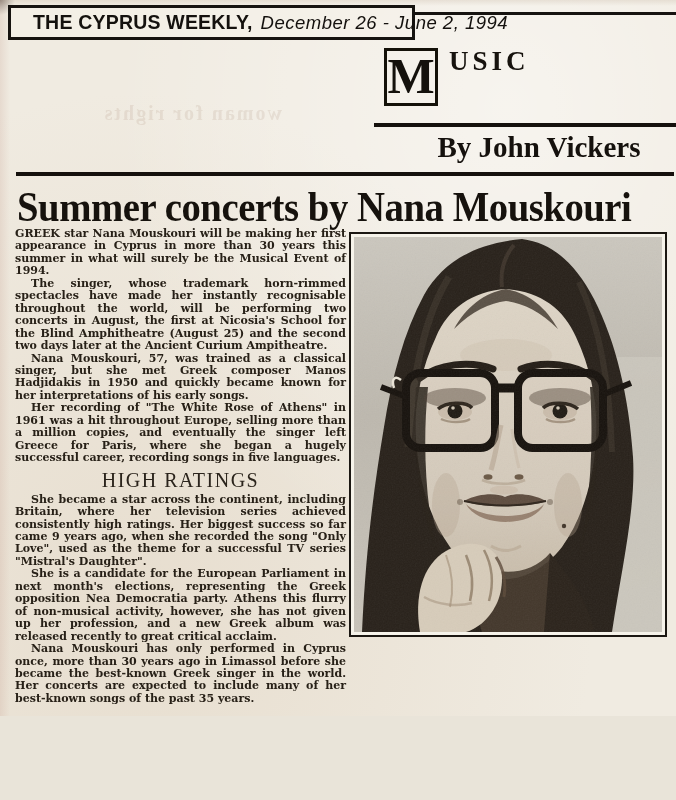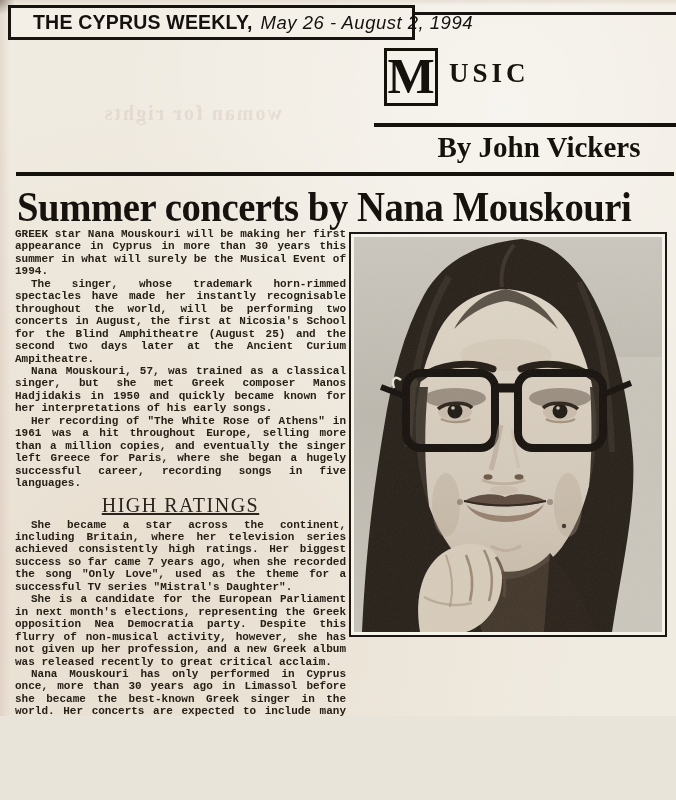--- a/index.html
+++ b/index.html
@@ -40,21 +40,21 @@
   .masthead .date{font:italic 18.5px "Liberation Sans",sans-serif;color:#14110e;margin-left:8px;letter-spacing:.5px;}
   .masthead-rule{position:absolute;left:412px;top:12px;width:264px;height:3px;background:#161310;}
   
   .music-box{
     position:absolute;left:384px;top:48px;width:54px;height:58px;
     border:3.5px solid #141109;box-sizing:border-box;
     display:flex;align-items:center;justify-content:center;
   }
   .music-box .initial{font:bold 50px/1 "Liberation Serif",serif;color:#14110c;transform:translateY(-1px);}
   .music-rest{
-    position:absolute;left:449px;top:60px;
+    position:absolute;left:449px;top:48px;
     font:bold 27px/1 "Liberation Serif",serif;letter-spacing:4px;color:#17130e;
   }
   .rule-right{position:absolute;left:374px;top:123px;width:302px;height:4px;background:#15110d;}
   .byline{
     position:absolute;left:388px;top:128px;width:302px;
     font:bold 29px/1.35 "Liberation Serif",serif;text-align:center;color:#15110d;
   }
   .rule-full{position:absolute;left:16px;top:172px;width:658px;height:4px;background:#15110d;}
   
   .headline{
@@ -62,45 +62,45 @@
     font:bold 43px/1 "Liberation Serif",serif;color:#16120d;
     transform:scaleX(.9);transform-origin:left top;white-space:nowrap;
     letter-spacing:-.5px;
   }
   
   .article{
     position:absolute;left:15px;top:228px;width:331px;
     font:bold 11px/12.45px "DejaVu Serif",serif;color:#272017;
     text-align:justify;
   }
-  .article p{margin:0;text-indent:16px;font-family:Liberation Mono, monospace;}
+  .article p{margin:0;text-indent:16px;}
   .par-group.first p:first-child{text-indent:0;}
   .subhead{
     font:normal 20px/1.2 "Liberation Serif",serif;font-weight:400;
     text-align:center;letter-spacing:1.5px;color:#2b241c;
-    margin:3px 0 2px;text-indent:0;text-decoration:underline;
+    margin:3px 0 2px;text-indent:0;
   }
   
   .photo-frame{
     position:absolute;left:349px;top:232px;width:318px;height:405px;
     box-sizing:border-box;border:2.5px solid #1b1712;background:#f6f3ea;
     padding:3px;
   }
   .photo-frame svg{display:block;width:100%;height:100%;}
 </style>
 </head>
 <body>
 
 <div class="page">
 
   <div class="bleed">woman for rights</div>
 
   <div class="masthead">
     <span class="title">THE CYPRUS WEEKLY,</span>
-    <span class="date">May 26 - August 2,  1994</span>
+    <span class="date">December 26 - June 2,  1994</span>
   </div>
   <div class="masthead-rule"></div>
 
   <div class="music-box">
     <span class="initial">M</span>
   </div>
   <span class="music-rest">USIC</span>
 
   <div class="rule-right"></div>
   <div class="byline">By John Vickers</div>
@@ -110,22 +110,22 @@
 
   <div class="article">
     <div class="par-group first">
         <p>GREEK star Nana Mouskouri will be making her first appearance in Cyprus in more than 30 years this summer in what will surely be the Musical Event of 1994.</p>
         <p>The singer, whose trademark horn-rimmed spectacles have made her instantly recognisable throughout the world, will be performing two concerts in August, the first at Nicosia's School for the Blind Amphitheatre (August 25) and the second two days later at the Ancient Curium Ampitheatre.</p>
         <p>Nana Mouskouri, 57, was trained as a classical singer, but she met Greek composer Manos Hadjidakis in 1950 and quickly became known for her interpretations of his early songs.</p>
         <p>Her recording of "The White Rose of Athens" in 1961 was a hit throughout Europe, selling more than a million copies, and eventually the singer left Greece for Paris, where she began a hugely successful career, recording songs in five languages.</p>
       </div>
     <div class="subhead">HIGH RATINGS</div>
     <div class="par-group">
-        <p>She became a star across the continent, including Britain, where her television series achieved consistently high ratings. Her biggest success so far came 7 years ago, when she recorded the song "Only Love", used as the theme for a successful TV series "Mistral's Daughter".</p>
-        <p>She is a candidate for the European Parliament in next month's elections, representing the Greek opposition Nea Democratia party. Despite this flurry of non-musical activity, however, she has not given up her profession, and a new Greek album was released recently to great critical acclaim.</p>
+        <p>She became a star across the continent, including Britain, where her television series achieved consistently high ratings. Her biggest success so far came 9 years ago, when she recorded the song "Only Love", used as the theme for a successful TV series "Mistral's Daughter".</p>
+        <p>She is a candidate for the European Parliament in next month's elections, representing the Greek opposition Nea Democratia party. Athens this flurry of non-musical activity, however, she has not given up her profession, and a new Greek album was released recently to great critical acclaim.</p>
         <p>Nana Mouskouri has only performed in Cyprus once, more than 30 years ago in Limassol before she became the best-known Greek singer in the world. Her concerts are expected to include many of her best-known songs of the past 35 years.</p>
       </div>
   </div>
 
   <div class="photo-frame">
     <svg viewBox="0 0 308 395" preserveAspectRatio="none" role="img" aria-label="Black-and-white portrait of Nana Mouskouri with long dark hair and large horn-rimmed glasses, chin resting on her fist">
       <defs>
         <linearGradient id="bgG" x1="0" y1="0" x2="0" y2="1">
           <stop offset="0" stop-color="#cbc7be"></stop>
           <stop offset=".45" stop-color="#bdb8ae"></stop>

